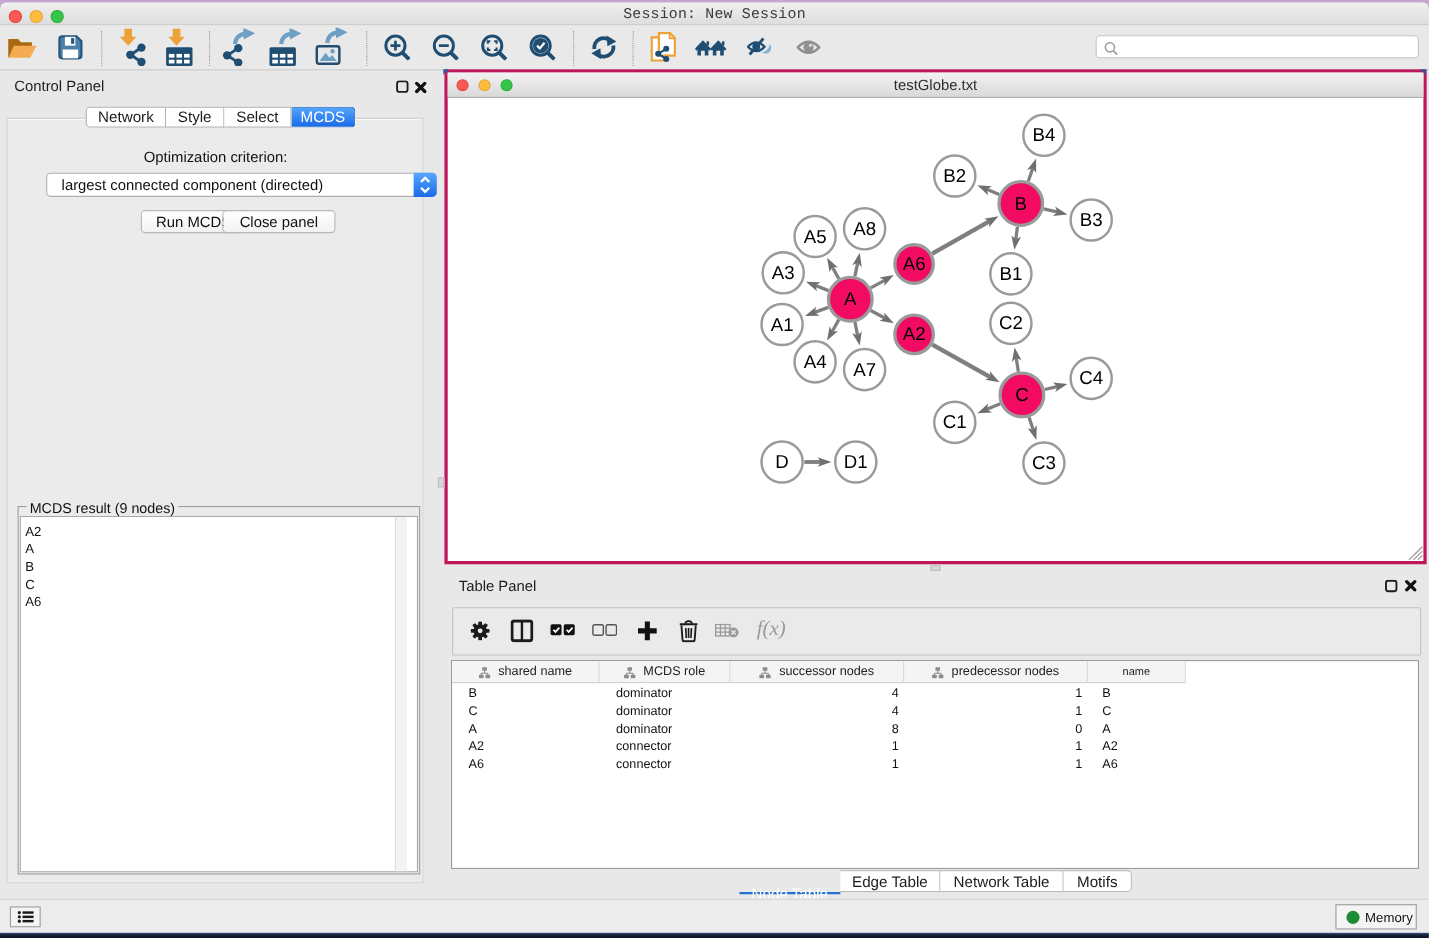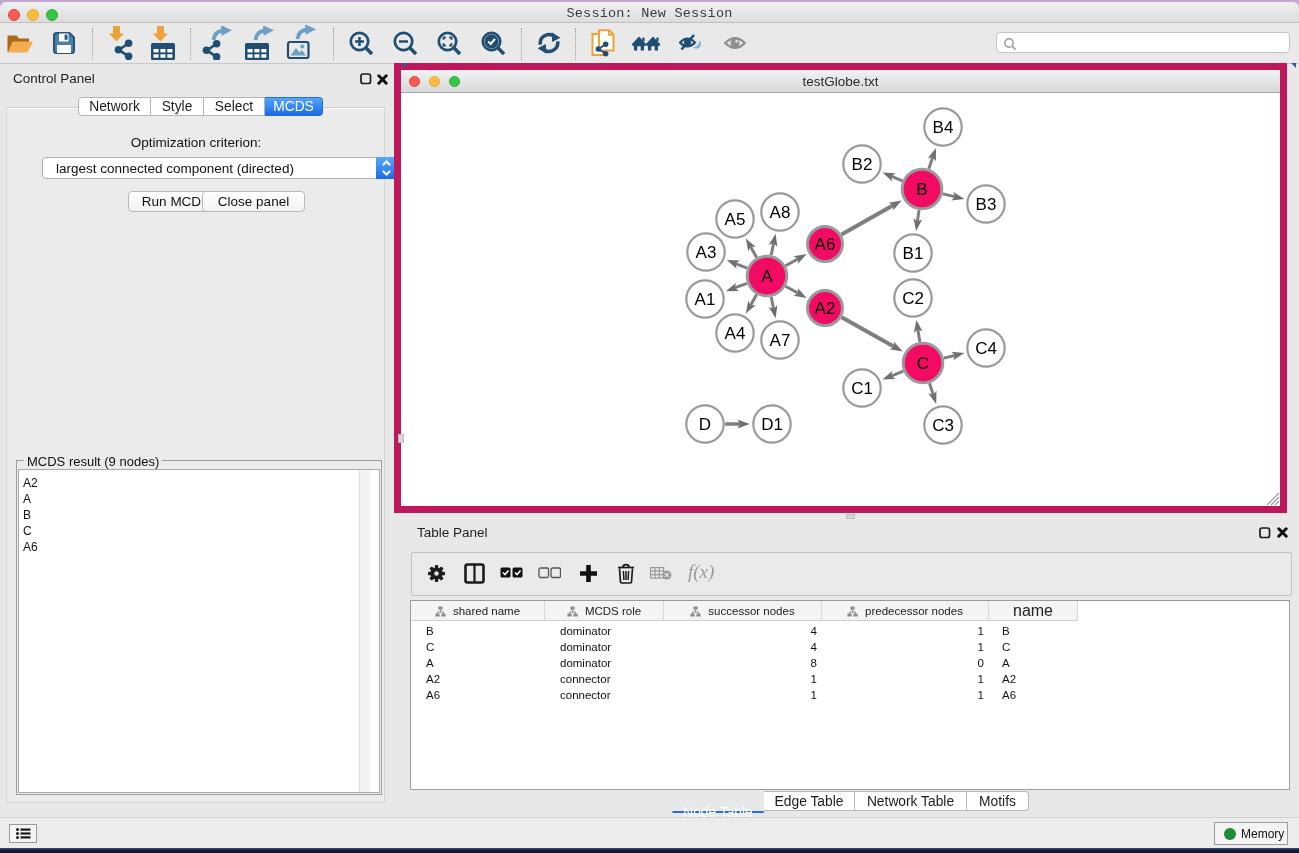--- a/index.html
+++ b/index.html
@@ -30,21 +30,21 @@
   #combo .cap { position:absolute; right:-1px; top:-1px; width:21px; height:22px; border-radius:0 4px 4px 0;
      background:linear-gradient(#58a7fd,#1b6be9); }
   .btn { position:absolute; height:21px; background:linear-gradient(#ffffff,#f2f2f2); border:1px solid #b9b9b9; border-radius:4px;
      font-size:13.5px; color:#111; text-align:center; padding-top:2px; }
   #grp { left:16px; top:460px; width:366px; height:335px; border:1px solid #9d9d9d; }
   #grp-label { left:24px; top:454px; background:#ebebeb; padding:0 3px; font-size:13px; color:#111; }
   #grp-list { left:18px; top:469px; width:362px; height:324px; background:#fff; border:1px solid #a9a9a9; font-size:12px; color:#111; padding-top:5px; }
   #grp-list .row { padding-left:4px; height:16px; line-height:16px; }
   #grp-scroll { left:359px; top:470px; width:11px; height:322px; background:#f3f3f3; border-left:1px solid #ddd; }
   
-  #net { left:394px; top:63px; width:893px; height:450px; background:#fff; border:7px solid #be185d; }
+  #net { left:404px; top:63px; width:893px; height:450px; background:#fff; border:3px solid #be185d; }
   #net-tb { position:absolute; left:0; top:0; width:100%; height:23px; background:linear-gradient(#f2f2f2,#d9d9d9); border-bottom:1px solid #a6a6a6; }
   #net-tb .title { width:100%; text-align:center; font-size:13.5px; color:#2c2c2c; padding-top:4px; }
   .tl2 { position:absolute; width:11px; height:11px; border-radius:50%; top:6px; }
   
   #tp-title { left:417px; top:525px; font-size:13.5px; color:#1e1e1e; }
   #tp-toolbar { left:411px; top:552px; width:881px; height:44px; background:#eaeaea; border:1px solid #c2c2c2; border-radius:2px; }
   #tbl { left:410px; top:600px; width:880px; height:190px; background:#fff; border:1px solid #9b9b9b; font-size:11.5px; color:#111; }
   #tbl .hdr { position:absolute; left:0; top:0; width:666px; height:20px; background:#f4f4f4; border-bottom:1px solid #cfcfcf; }
   .hcell { position:absolute; top:0; height:20px; border-right:1px solid #d9d9d9; }
   .trow { position:absolute; height:16px; line-height:16px; }
@@ -451,21 +451,21 @@
 <div class="hcell" style="left:411px;width:167px;display:flex;align-items:center;justify-content:center;">
       <svg width="11" height="11" viewBox="0 0 11 11" style="margin-right:7px;flex:none;">
         <rect x="3.4" y="0.6" width="4.2" height="3.2" rx="0.5" fill="#8b8b8b"></rect>
         <path d="M5.5 3.8 V6 M2.5 6 H8.5 M2.5 6 V7.6 M8.5 6 V7.6" stroke="#8b8b8b" stroke-width="1" fill="none"></path>
         <rect x="0.4" y="7.4" width="4.2" height="3.2" rx="0.5" fill="#8b8b8b"></rect>
         <rect x="6.4" y="7.4" width="4.2" height="3.2" rx="0.5" fill="#8b8b8b"></rect>
       </svg>
       <span style="font-size:11.5px;color:#222;">predecessor nodes</span>
     </div>
 <div class="hcell" style="left:578px;width:89px;display:flex;align-items:center;justify-content:center;">
-      <span style="font-size:16px;color:#222;">name</span>
+      <span style="font-size:10px;color:#222;">name</span>
     </div>
 <div class="trow" style="left:15px;top:22px;width:110px;">B</div>
 <div class="trow" style="left:149px;top:22px;width:100px;">dominator</div>
 <div class="trow" style="left:253px;top:22px;width:153px;text-align:right;">4</div>
 <div class="trow" style="left:411px;top:22px;width:162px;text-align:right;">1</div>
 <div class="trow" style="left:591px;top:22px;width:70px;">B</div>
 <div class="trow" style="left:15px;top:38px;width:110px;">C</div>
 <div class="trow" style="left:149px;top:38px;width:100px;">dominator</div>
 <div class="trow" style="left:253px;top:38px;width:153px;text-align:right;">4</div>
 <div class="trow" style="left:411px;top:38px;width:162px;text-align:right;">1</div>

